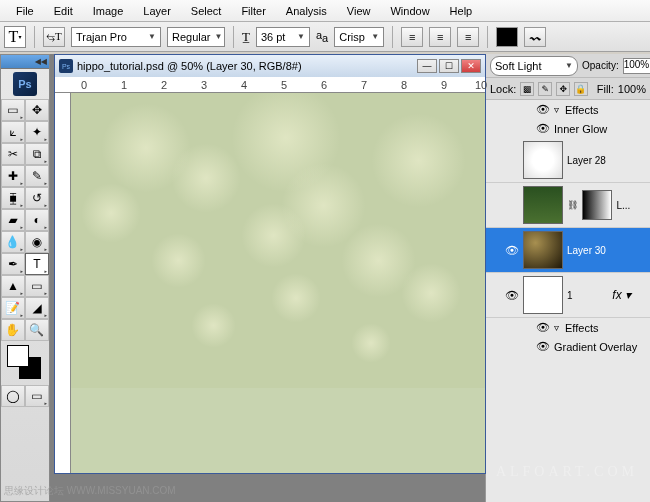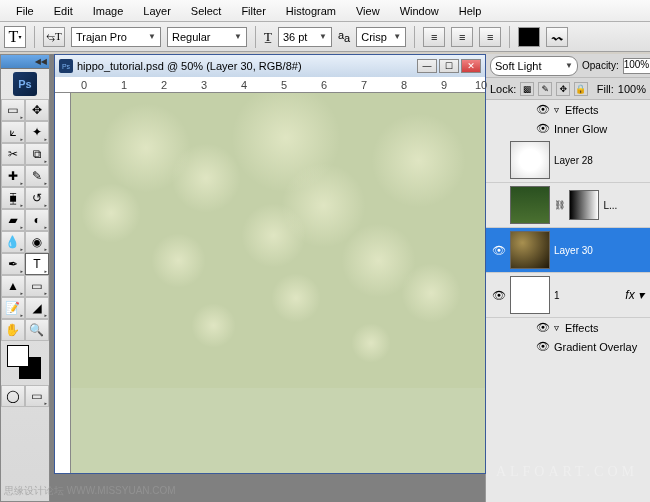--- a/index.html
+++ b/index.html
@@ -54,21 +54,21 @@
 .panel-tabs .tab .x { font-size: 9px; margin-left: 2px; }
 .blend-row { height: 24px; display: flex; align-items: center; padding: 0 4px; gap: 4px; border-bottom: 1px solid #bbb; }
 .blend-row .dd { flex: 0 0 88px; border-radius: 9px; }
 .blend-row .lbl { font-size: 10px; }
 .blend-row .val { width: 34px; height: 16px; border: 1px solid #888; background: #fff; font-size: 10px; text-align: right; padding-right: 2px; }
 .lock-row { height: 22px; display: flex; align-items: center; padding: 0 4px; gap: 4px; border-bottom: 1px solid #bbb; font-size: 10px; }
 .lock-row .lico { width: 14px; height: 14px; border: 1px solid #aaa; display: flex; align-items: center; justify-content: center; font-size: 9px; }
 .layer-list { flex: 1; background: #e8e8e8; overflow: hidden; }
 .sub-item { padding: 3px 4px 3px 50px; display: flex; align-items: center; gap: 6px; font-size: 10px; }
 .sub-item .eye { width: 12px; display: inline-block; }
-.layer-row { display: flex; align-items: center; padding: 3px 6px; gap: 4px; border-bottom: 1px solid #ccc; }
+.layer-row { display: flex; align-items: center; padding: 3px 19px; gap: 4px; border-bottom: 1px solid #ccc; }
 .layer-row.sel { background: #2a7de0; color: #fff; }
 .vis-col { width: 14px; text-align: center; }
 .thumb { width: 40px; height: 38px; border: 1px solid #666; background: #fff; flex-shrink: 0; }
 .thumb.bokeh-th { background: radial-gradient(circle at 30% 30%, #a89050, #201808); }
 .thumb.green-th { background: linear-gradient(#2a5020, #4a7030); }
 .thumb.mask-th { background: linear-gradient(90deg, #000, #fff); }
 .thumb.white-glow { background: radial-gradient(circle, #fff 40%, #ddd); }
 .layer-name { font-size: 10px; }
 .fx-badge { margin-left: auto; font-style: italic; font-size: 12px; }
 
@@ -78,37 +78,37 @@
 </head>
 <body>
 
 <div class="menubar">
   <span>File</span>
   <span>Edit</span>
   <span>Image</span>
   <span>Layer</span>
   <span>Select</span>
   <span>Filter</span>
-  <span>Histogram</span>
+  <span>Analysis</span>
   <span>View</span>
   <span>Window</span>
   <span>Help</span>
 </div>
 
 <div class="optbar">
   <div class="tool-ind">T<span style="font-size:6px">▾</span></div>
   <div class="sep"></div>
   <div class="icon-btn">
       <span class="tiny-font-icon">⥃T</span>
     </div>
   <div class="dd" style="width:90px">
       <span>Trajan Pro</span>
       <span class="arrow" style="margin-left:auto">▼</span>
     </div>
-  <div class="dd" style="width:80px">
+  <div class="dd" style="width:58px">
       <span>Regular</span>
       <span class="arrow" style="margin-left:auto">▼</span>
     </div>
   <div class="sep"></div>
   <span class="tiny-font-icon" style="font-size:13px">T̲</span>
   <div class="dd" style="width:54px">
       <span>36 pt</span>
       <span class="arrow" style="margin-left:auto">▼</span>
     </div>
   <span style="font-size:11px">a<sub>a</sub></span>

